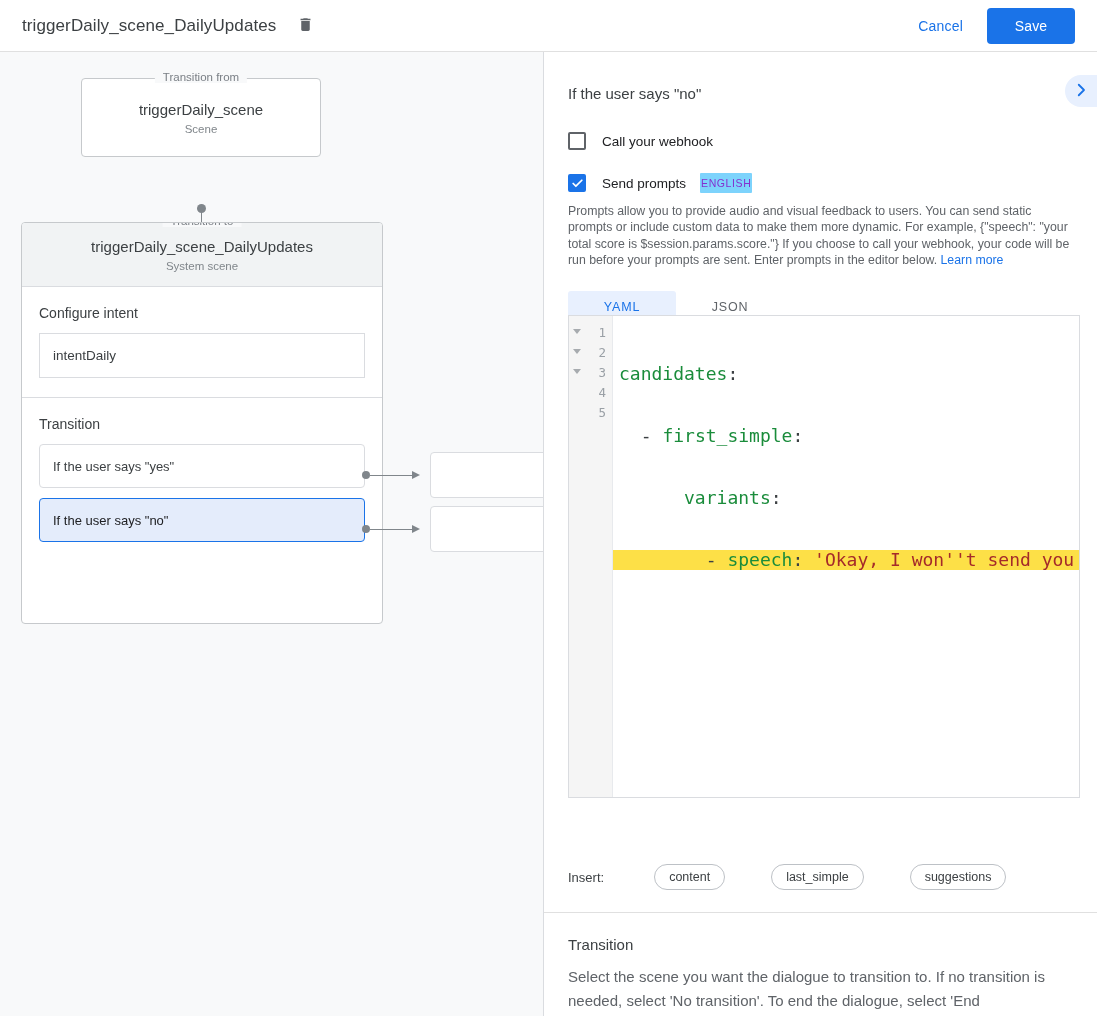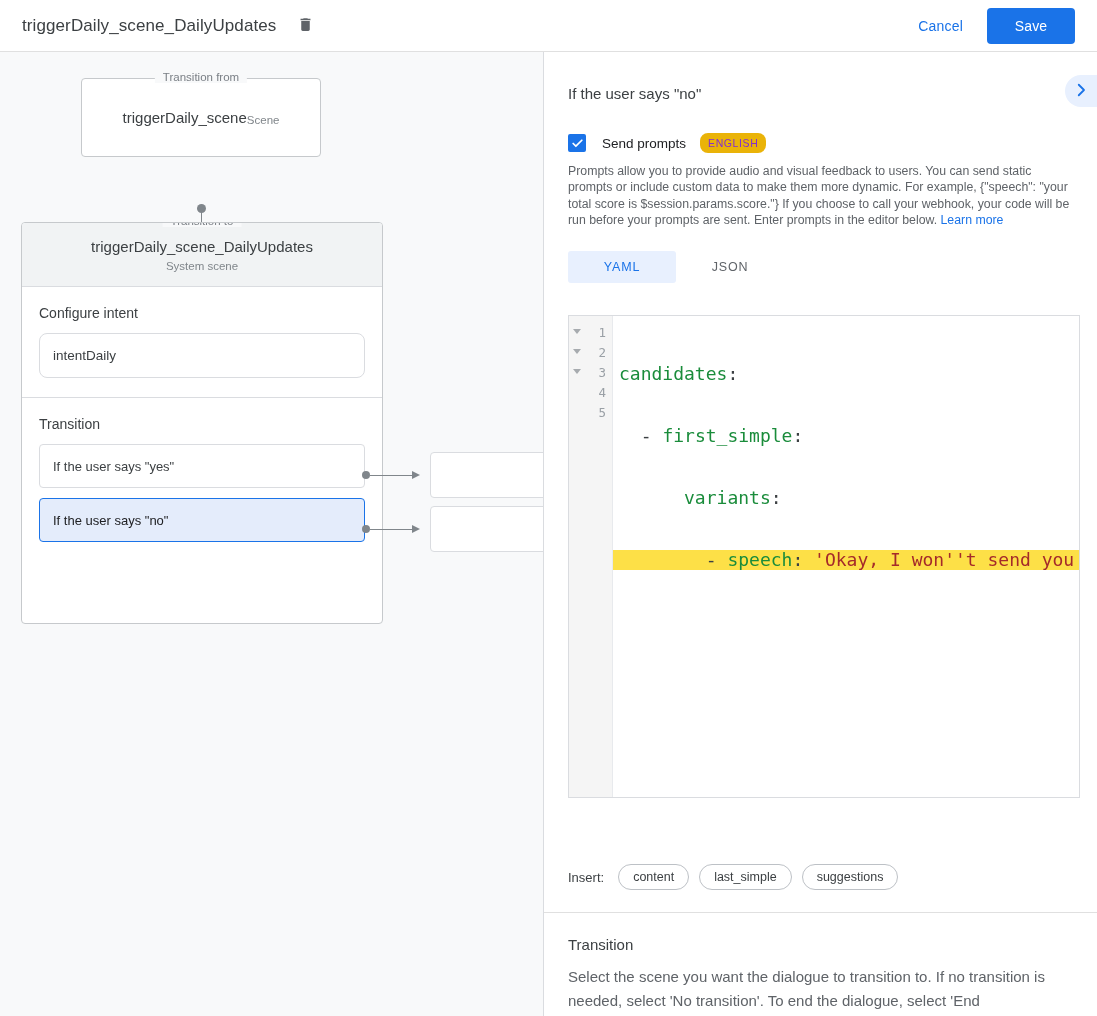--- a/index.html
+++ b/index.html
@@ -59,21 +59,21 @@
   }
   .legend {
     position: absolute; top: -8px; left: 50%;
     transform: translateX(-50%);
     background: #f8f9fa;
     padding: 0 8px;
     font-size: 11.5px; color: #7a7f85; white-space: nowrap;
   }
   .node-from {
     left: 81px; top: 26px; width: 240px; height: 79px;
-    display: flex; flex-direction: row; align-items: center;
+    display: flex; flex-direction: column; align-items: center;
     justify-content: center;
   }
   .node-title { font-size: 15px; color: #3c4043; }
   .node-sub { font-size: 11.5px; color: #80868b; margin-top: 5px; }
 
   .edge-dot {
     position: absolute; left: 197px; top: 152px;
     width: 9px; height: 9px; border-radius: 50%;
     background: #80868b;
   }
@@ -95,21 +95,21 @@
   }
   .node-to-header {
     height: 64px; background: #f1f3f4;
     border-bottom: 1px solid #dadce0;
     display: flex; flex-direction: column;
     align-items: center; justify-content: center;
   }
   .section { padding: 18px 17px 0 17px; }
   .section-title { font-size: 14px; color: #3c4043; margin-bottom: 12px; }
   .intent-field {
-    height: 45px; border: 1px solid #dadce0; border-radius: 8px;
+    height: 45px; border: 1px solid #dadce0; border-radius: 0;
     display: flex; align-items: center; padding-left: 13px;
     font-size: 13.5px; color: #3c4043; background: #fff;
   }
   .node-divider {
     margin-top: 19px; height: 1px; background: #dadce0;
   }
   .cond-item {
     height: 44px; border: 1px solid #dadce0; border-radius: 4px;
     display: flex; align-items: center; padding-left: 13px;
     font-size: 13px; color: #3c4043; background: #fff;
@@ -173,23 +173,23 @@
     cursor: pointer; flex: 0 0 auto;
   }
   .cbox.checked { background: #1a73e8; border-color: #1a73e8; }
   .cbox .tick { display: none; }
   .cbox.checked .tick { display: block; }
   .checkline .lbl {
     margin-left: 16px; font-size: 13.5px; color: #202124; font-weight: 500;
   }
   .lang-badge {
     margin-left: 14px;
-    background: #eab308; color: #8430ce;
+    background: #7dd3fc; color: #8430ce;
     font-size: 10.5px; letter-spacing: .6px;
-    padding: 4px 8px; border-radius: 8px;
+    padding: 4px 1px; border-radius: 1px;
   }
   .help-text {
     margin: 10px 24px 0 24px; width: 508px;
     font-size: 12.3px; line-height: 16.4px; color: #5f6368;
   }
   .help-text a { color: #1a73e8; text-decoration: none; }
 
   
   .fmt-tabs { display: flex; margin: 22px 0 0 567px; }
   .fmt-tab {
@@ -236,21 +236,21 @@
   }
   .code-row { height: 20px; line-height: 20px; padding-left: 6px; }
   .code-row.hl { background: #fde047; }
   .tok-key { color: #1a8c3b; }
   .tok-punct { color: #3c4043; }
   .tok-dash { color: #3c4043; }
   .tok-str { color: #a52a2a; }
 
   .insert-row {
     position: absolute; left: 24px; top: 812px;
-    display: flex; align-items: center;
+    display: flex; align-items: center; gap: 36px;
   }
   .insert-label { font-size: 13px; color: #3c4043; margin-right: 14px; }
   .chip {
     height: 26px; padding: 0 14px; border-radius: 13px;
     border: 1px solid #bdc1c6; background: #ffffff;
     font-size: 12.5px; color: #3c4043; cursor: pointer;
     display: flex; align-items: center; margin-right: 10px;
   }
 
   .panel-sep {
@@ -341,20 +341,26 @@
       <h2>If the user says "no"</h2>
     </div>
     <button class="expand-btn">
       <span>
         <svg width="18" height="18" viewBox="0 0 24 24" fill="none" stroke="#1a73e8" stroke-width="2.4" stroke-linecap="round" stroke-linejoin="round" aria-hidden="true">
           <polyline points="9 5 16 12 9 19"></polyline>
         </svg>
       </span>
     </button>
 
+    <div class="checkline" style="margin-top:22px;">
+      <span class="cbox">
+        
+      </span>
+      <span class="lbl">Call your webhook</span>
+    </div>
 
     <div class="checkline" style="margin-top:23px;">
       <span class="cbox checked">
         <svg class="tick" width="13" height="13" viewBox="0 0 24 24" fill="none" stroke="#fff" stroke-width="3.2" stroke-linecap="round" stroke-linejoin="round" aria-hidden="true">
           <polyline points="20 6 9 17 4 12"></polyline>
         </svg>
       </span>
       <span class="lbl">Send prompts</span>
       <span class="lang-badge">ENGLISH</span>
     </div>

